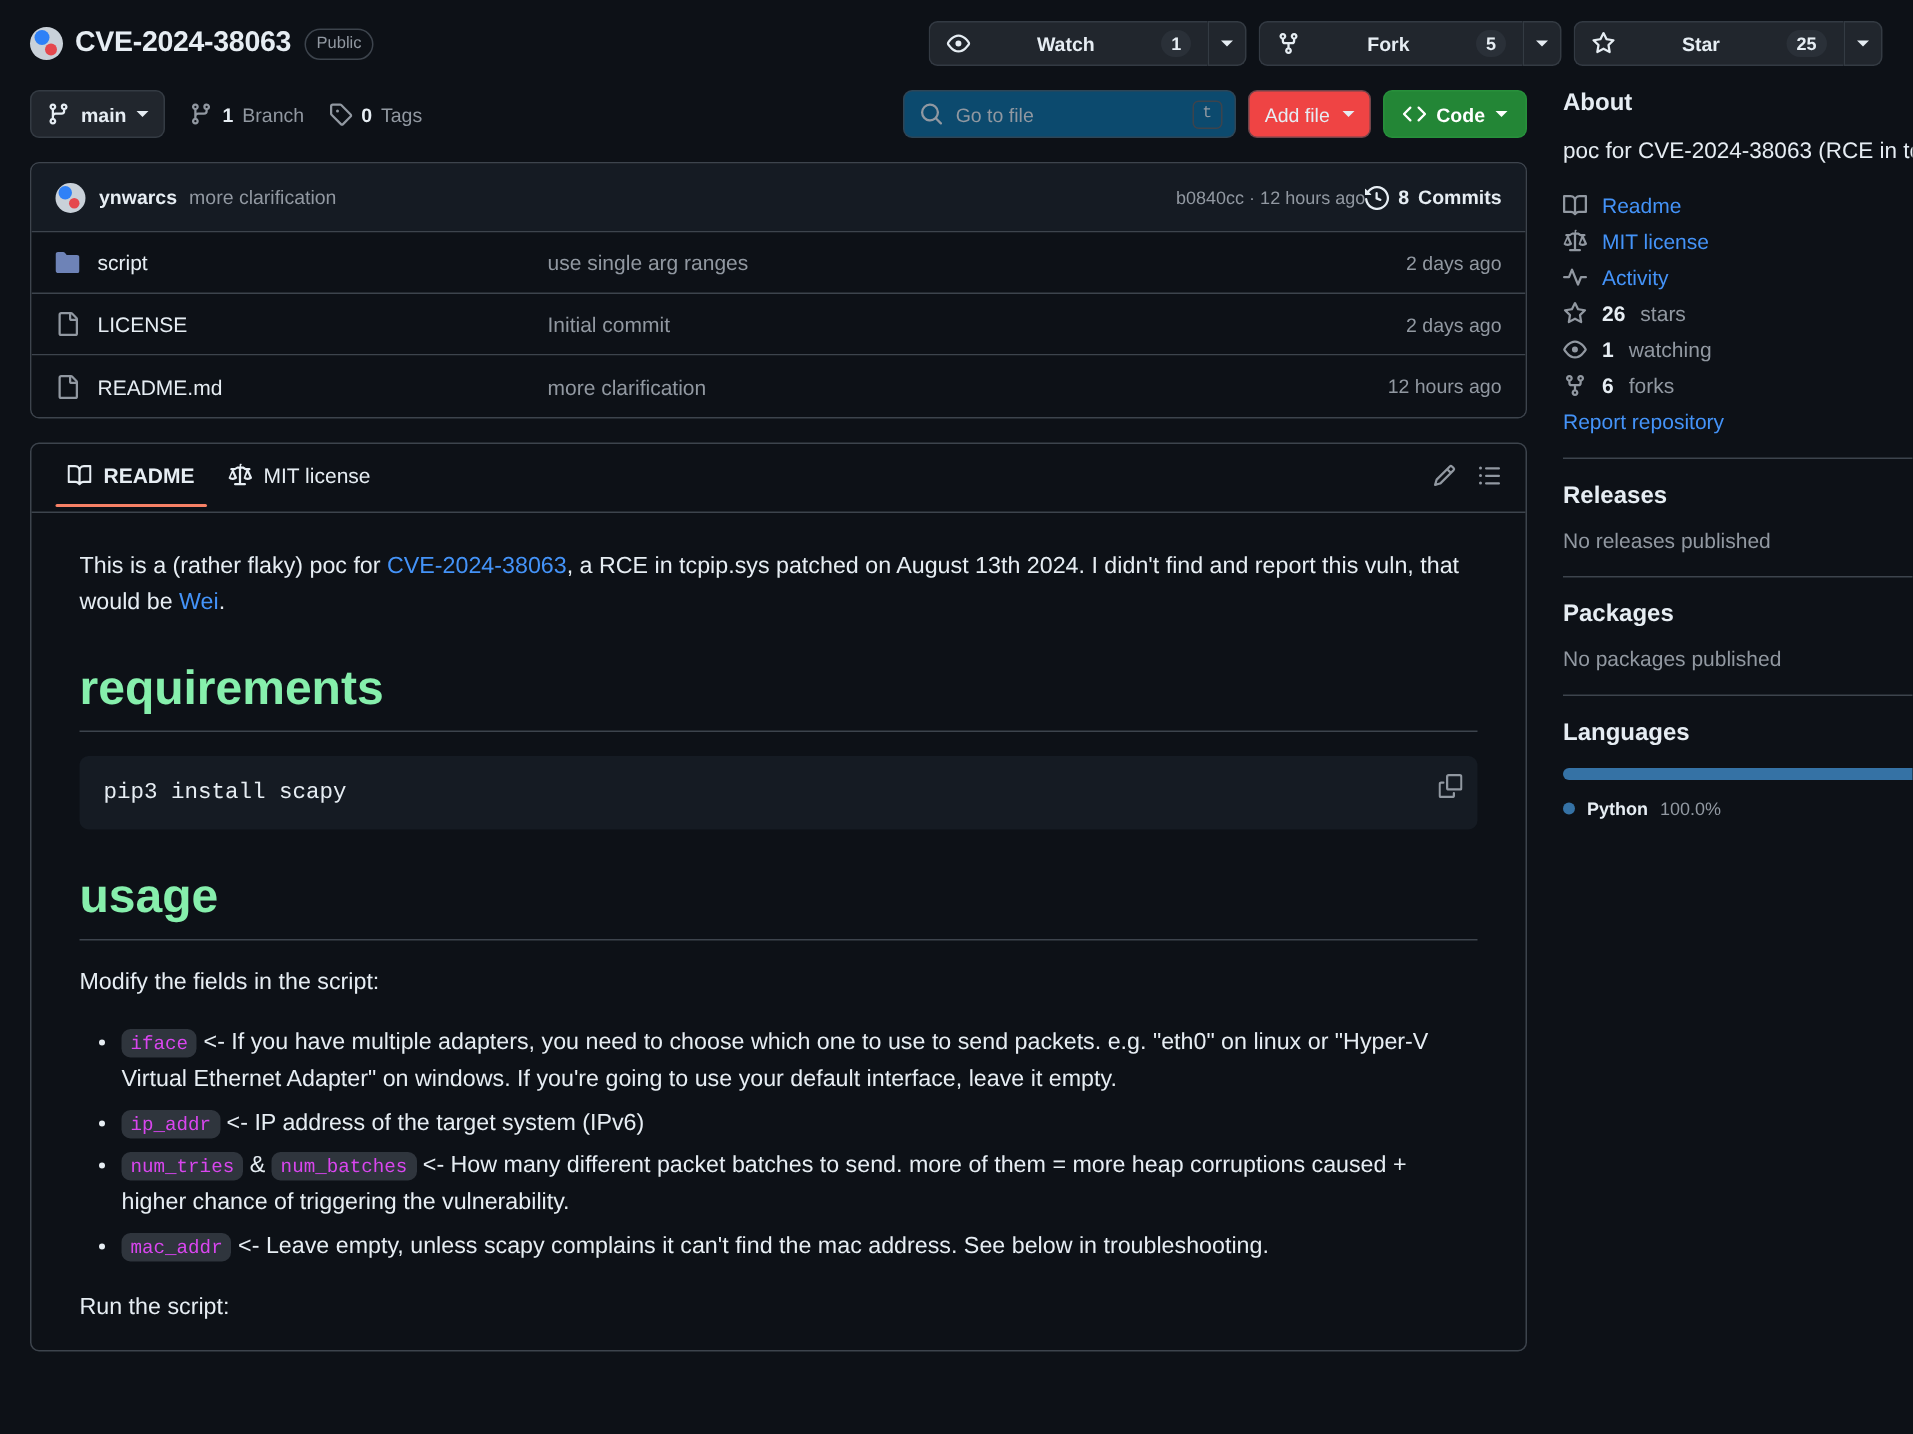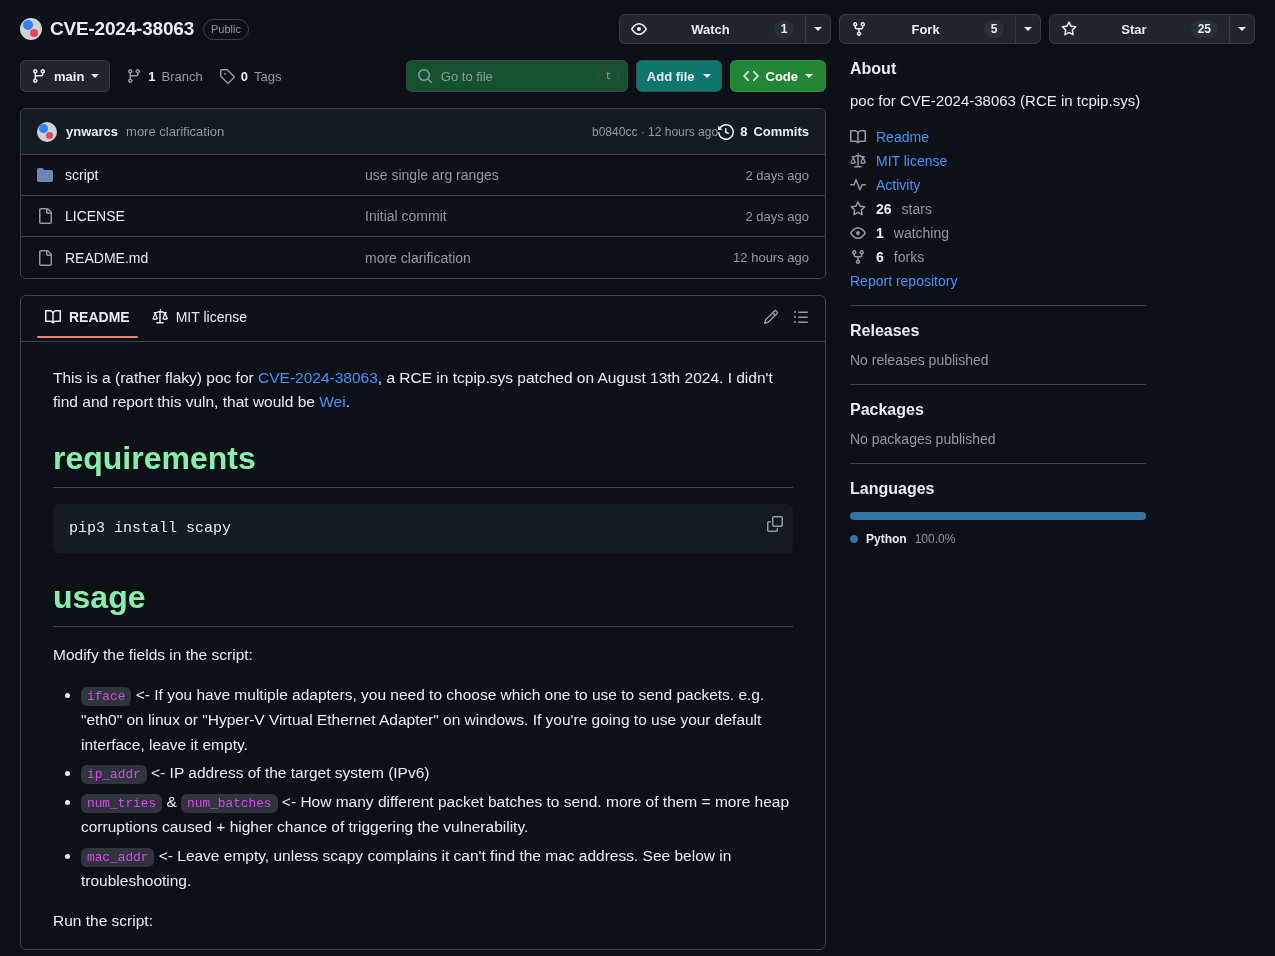--- a/index.html
+++ b/index.html
@@ -75,57 +75,57 @@
   .caret { width:0;height:0;border-left:4px solid transparent;border-right:4px solid transparent;border-top:4px solid #e6edf3; }
   svg { display:block; }
   .oct { fill: currentColor; }
 
   
   .page {
     display: flex;
     padding: 14px 20px 0 20px;
     gap: 24px;
   }
-  .col-main { width: 806px; flex: none; }
+  .col-main { width: 998px; flex: none; }
   .col-side { width: 296px; flex: none; padding-top: 0; }
 
   
   .toolbar { display: flex; align-items: center; height: 32px; margin-bottom: 16px; }
   .branch-btn {
     background: #21262d; border: 1px solid #3d444db3; border-radius: 6px;
     height: 32px; display: flex; align-items: center; gap: 7px;
     padding: 0 10px; font-size: 13px; font-weight: 600; color: #e6edf3; cursor: pointer;
   }
   .refs { display: flex; align-items: center; gap: 16px; margin-left: 16px; font-size: 13px; color: #9198a1;}
   .refs .item { display: flex; align-items: center; gap: 6px; cursor: pointer; }
   .refs .item b { color: #e6edf3; font-weight: 600; }
   .toolbar-right { margin-left: auto; display: flex; align-items: center; gap: 8px; }
   .search-box {
     width: 222px; height: 32px;
-    background: #14532d;
+    background: #0c4a6e;
     border: 1px solid #3d444db3; border-radius: 6px;
     display: flex; align-items: center; padding: 0 8px 0 10px; gap: 8px;
     color: #9198a1; font-size: 13px; cursor: text;
   }
   .search-box .slash {
     margin-left: auto;
     border: 1px solid #3d444d; border-radius: 4px;
     font-size: 11px; color: #9198a1; padding: 1px 6px; line-height: 15px;
     font-family: "Liberation Mono", monospace;
   }
   .btn-green {
     background: #238636; border: 1px solid #2ea04366; color: #fff;
     height: 32px; border-radius: 6px; display:flex; align-items:center; gap:7px;
     padding: 0 12px; font-size: 13px; font-weight: 600; cursor: pointer;
   }
   .btn-green .caret { border-top-color:#fff; }
   .btn-plain {
-    background: #0f766e; border: 1px solid #3d444db3; color: #e6edf3;
+    background: #ef4444; border: 1px solid #3d444db3; color: #e6edf3;
     height: 32px; border-radius: 6px; display:flex; align-items:center; gap:8px;
-    padding: 0 10px; font-size: 13px; font-weight: 700; cursor: pointer;
+    padding: 0 10px; font-size: 13px; font-weight: 400; cursor: pointer;
   }
 
   
   .filebox { border: 1px solid #3d444d; border-radius: 6px; overflow: hidden; }
   .commit-row {
     background: #151b23;
     display: flex; align-items: center;
     height: 46px; padding: 0 16px;
     border-bottom: 1px solid #3d444d;
     font-size: 13px;

